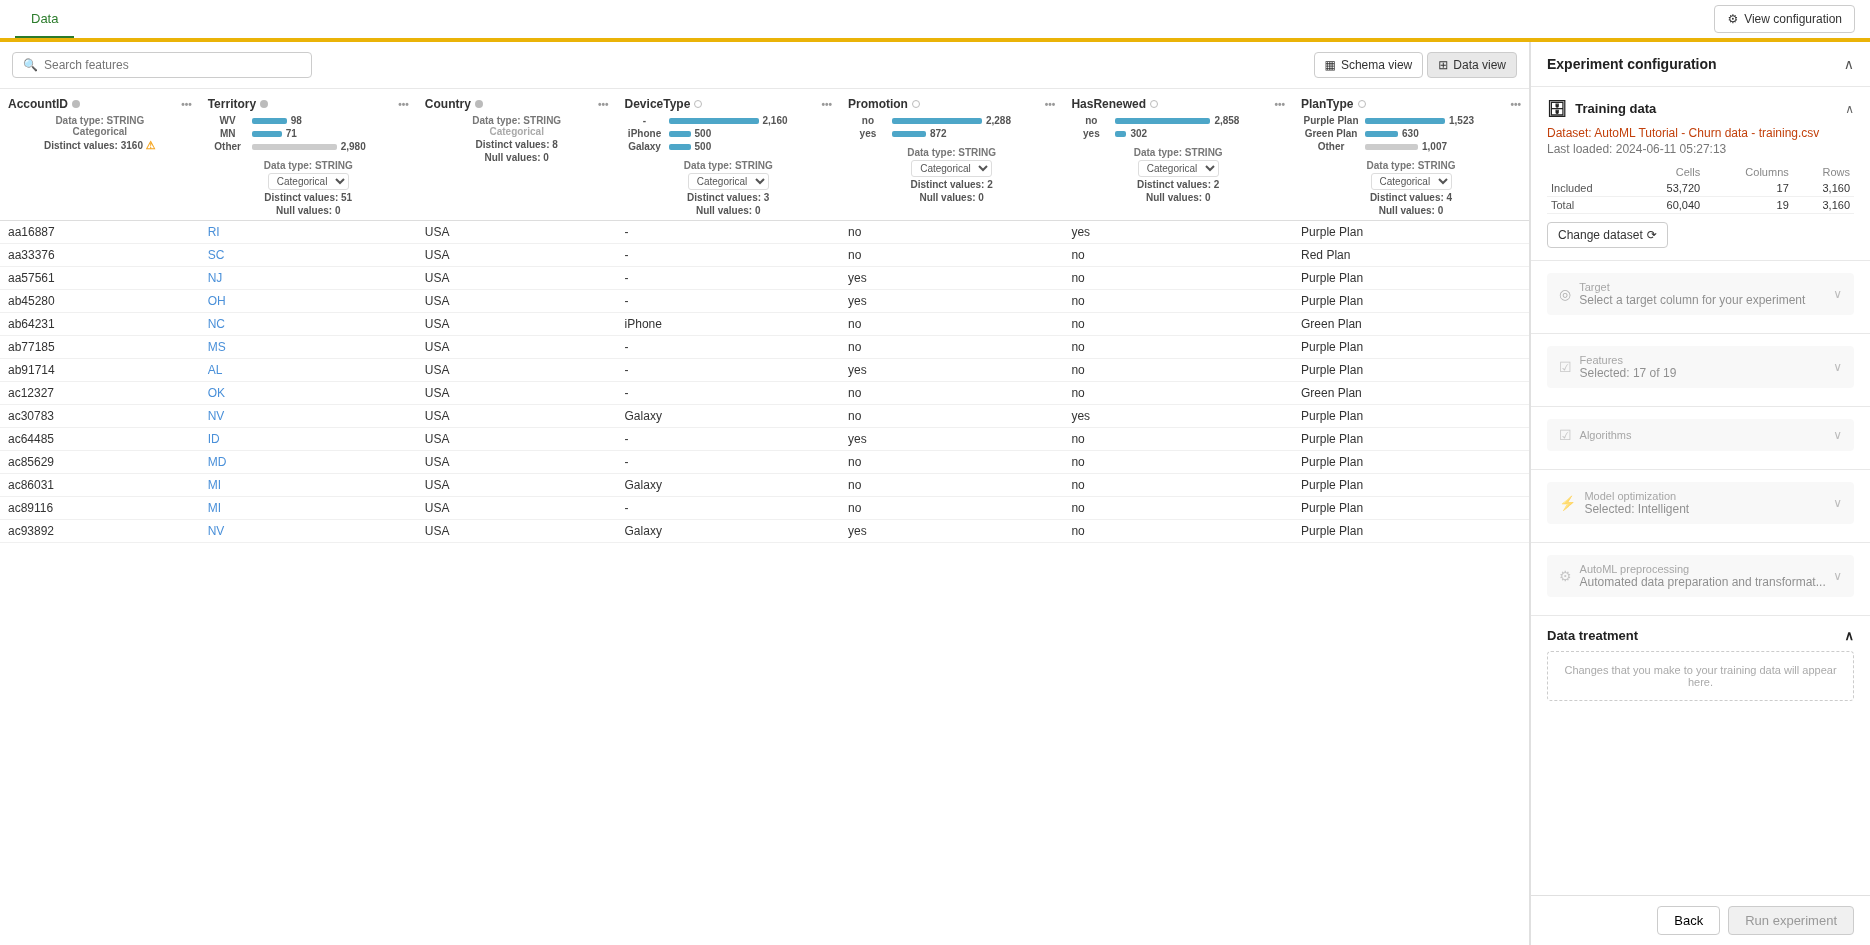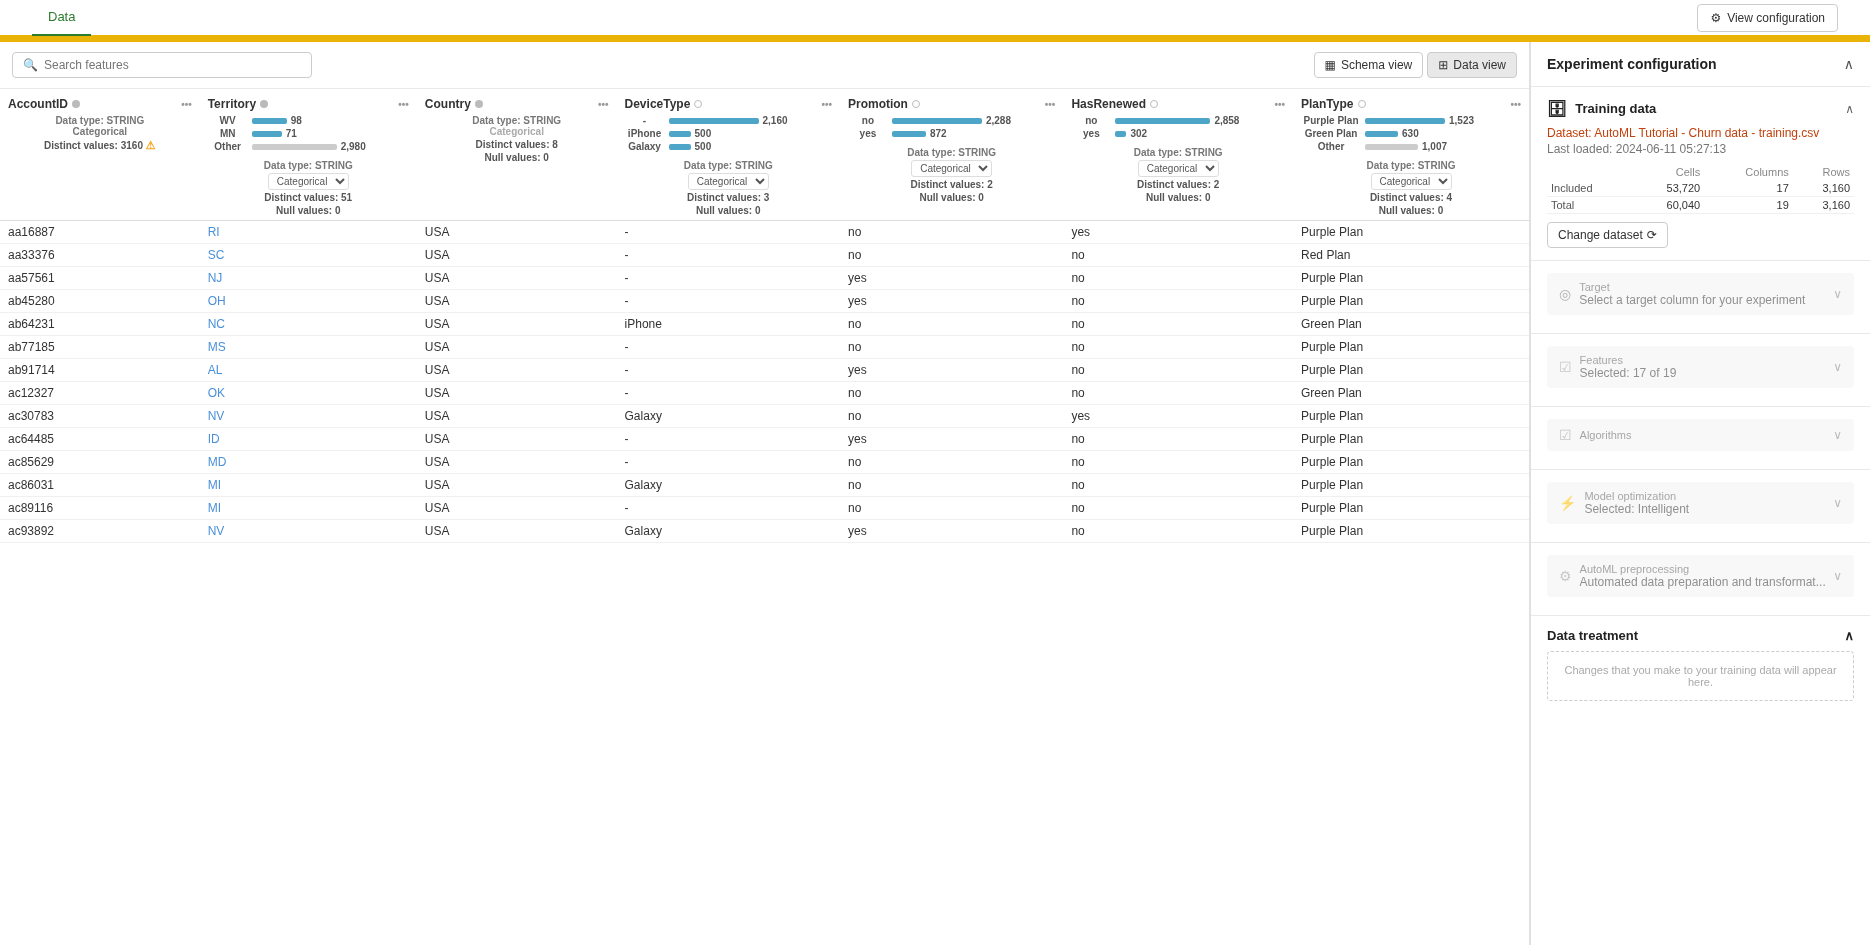--- a/index.html
+++ b/index.html
@@ -1,21 +1,21 @@
 <!DOCTYPE html>
 <html><head>
   <meta charset="utf-8">
   <style>
     * { box-sizing: border-box; margin: 0; padding: 0; }
     body { font-family: -apple-system, BlinkMacSystemFont, 'Segoe UI', sans-serif; font-size: 12px; background: #f5f5f5; color: #333; overflow: hidden; }
 
     .app-container { display: flex; flex-direction: column; height: 945px; width: 1870px; background: #fff; }
 
     
-    .tab-bar { display: flex; align-items: center; justify-content: space-between; background: #fff; border-bottom: 7px solid #eab308; padding: 0 32px; height: 42px; }
+    .tab-bar { display: flex; align-items: center; justify-content: space-between; background: #fff; border-bottom: 4px solid #eab308; padding: 0 15px; height: 42px; }
     .tab-item { padding: 10px 16px; font-size: 13px; cursor: pointer; color: #555; border-bottom: 2px solid transparent; }
     .tab-item.active { color: #2c7c2c; border-bottom: 2px solid #2c7c2c; font-weight: 500; }
     .view-config-btn { display: flex; align-items: center; gap: 6px; border: 1px solid #ccc; background: #fff; padding: 6px 12px; border-radius: 4px; font-size: 12px; cursor: pointer; color: #333; }
 
     
     .main-content { display: flex; flex: 1; overflow: hidden; }
 
     
     .data-panel { flex: 1; display: flex; flex-direction: column; overflow: hidden; border-right: 1px solid #e0e0e0; }
 
@@ -533,16 +533,20 @@
 
       <div class="data-treatment-section">
         <div class="data-treatment-title">
           <span>Data treatment</span>
           <span style="cursor:pointer;">∧</span>
         </div>
         <div class="data-treatment-text">Changes that you make to your training data will appear here.</div>
       </div>
 
       <div style="flex:1;"></div>
+      <div class="bottom-bar">
+        <button class="back-btn">Back</button>
+        <button class="run-btn">Run experiment</button>
+      </div>
     </div>
 
   </div>
 </div>
 
 </body></html>

